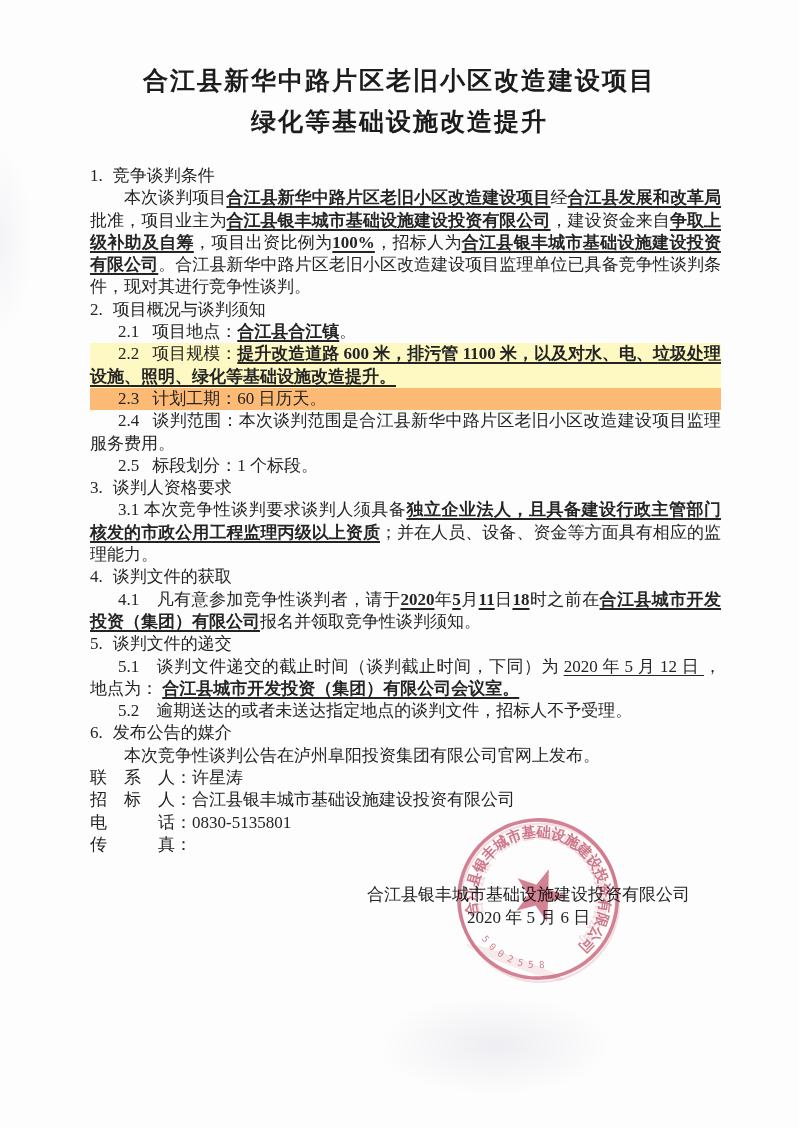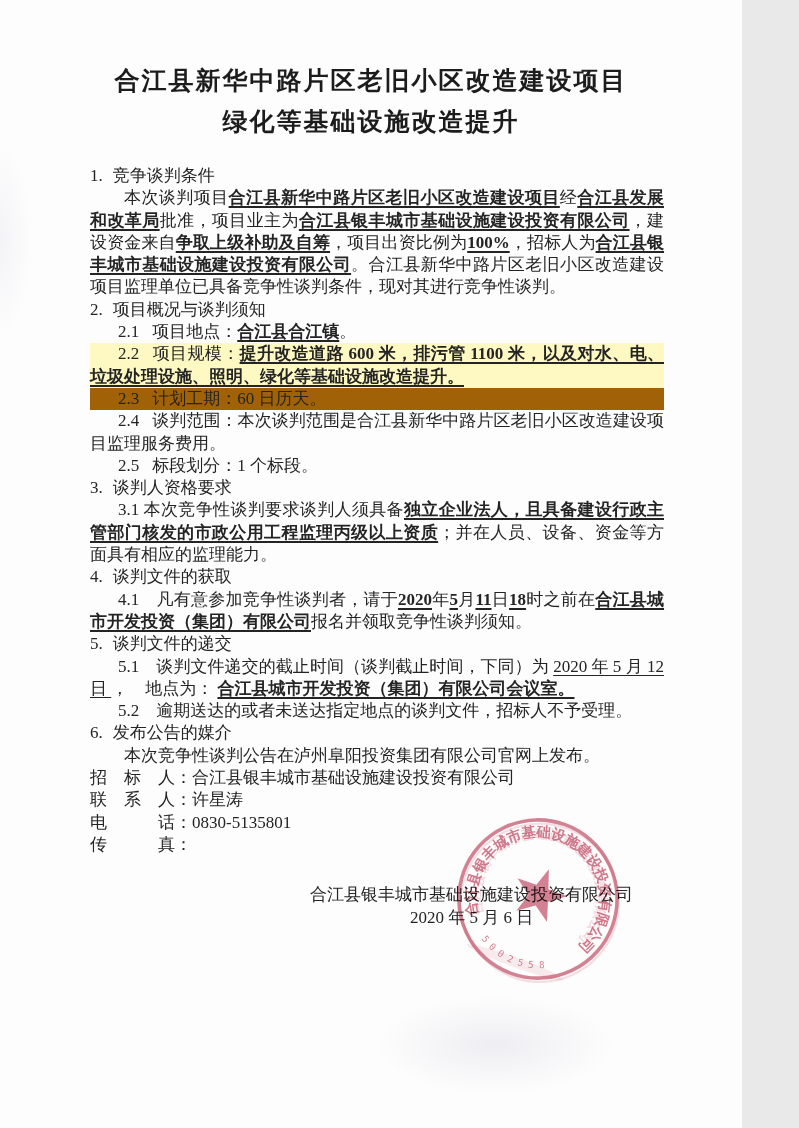--- a/index.html
+++ b/index.html
@@ -3,21 +3,21 @@
 <meta charset="utf-8">
 <style>
   html,body { margin:0; padding:0; }
   body {
     width:799px; height:1128px;
     background:#e9e9e9;
     font-family:"Liberation Serif","DejaVu Serif",serif;
   }
   .page {
     position:relative;
-    width:742px; height:1128px;
+    width:799px; height:1128px;
     background:#fdfdfd;
     color:#242424;
     overflow:hidden;
   }
   .titles { padding-top:60px; text-align:center; }
   .title {
     font-size:25px; font-weight:bold;
     letter-spacing:2px; line-height:41px;
     color:#1c1c1c;
   }
@@ -34,21 +34,21 @@
   .item-no.tight { margin-right:4px; }
   .item-no.wide { margin-right:17px; }
   .ub {
     font-weight:bold;
     text-decoration:underline;
     text-underline-offset:3px;
     text-decoration-thickness:1.5px;
   }
   .u { text-decoration:underline; text-underline-offset:3px; }
   .hl { background:#fef9c3; }
-  .hl2 { background:#a16207; }
+  .hl2 { background:#fdba74; }
   .contact-row { white-space:pre-wrap; }
   .signature { width:max-content; margin:27px 31px 0 auto; text-align:center; }
   .sig-company, .sig-date { font-size:17px; line-height:23px; }
   .seal {
     position:absolute; left:447px; top:810px;
     width:182px; height:178px;
     mix-blend-mode:multiply; opacity:0.92;
     pointer-events:none;
   }
   .smudge {
@@ -91,22 +91,22 @@
     <p class="sec"><span class="sec-no">4.</span><span>谈判文件的获取</span></p>
     <p class="para item"><span class="item-no wide">4.1</span><span>凡有意参加竞争性谈判者，请于</span><span class="ub">2020</span><span>年</span><span class="ub">5</span><span>月</span><span class="ub">11</span><span>日</span><span class="ub">18</span><span>时之前在</span><span class="ub">合江县城市开发投资（集团）有限公司</span><span>报名并领取竞争性谈判须知。</span></p>
 
     <p class="sec"><span class="sec-no">5.</span><span>谈判文件的递交</span></p>
     <p class="para item"><span class="item-no wide">5.1</span><span>谈判文件递交的截止时间（谈判截止时间，下同）为 </span><span class="u">2020 年 5 月 12 日 </span><span>，　地点为： </span><span class="ub">合江县城市开发投资（集团）有限公司会议室。</span></p>
     <p class="para item"><span class="item-no wide">5.2</span><span>逾期送达的或者未送达指定地点的谈判文件，招标人不予受理。</span></p>
 
     <p class="sec"><span class="sec-no">6.</span><span>发布公告的媒介</span></p>
     <p class="para pi2"><span>本次竞争性谈判公告在泸州阜阳投资集团有限公司官网上发布。</span></p>
 
+    <div class="contact-row"><span class="clabel">联　系　人：</span><span class="cvalue">许星涛</span></div>
     <div class="contact-row"><span class="clabel">招　标　人：</span><span class="cvalue">合江县银丰城市基础设施建设投资有限公司</span></div>
-    <div class="contact-row"><span class="clabel">联　系　人：</span><span class="cvalue">许星涛</span></div>
     <div class="contact-row"><span class="clabel">电　　　话：</span><span class="cvalue">0830-5135801</span></div>
     <div class="contact-row"><span class="clabel">传　　　真：</span><span class="cvalue"></span></div>
 
     <div class="signature">
       <div class="sig-company">合江县银丰城市基础设施建设投资有限公司</div>
       <div class="sig-date">2020 年 5 月 6 日</div>
     </div>
   </div>
 
   <svg class="seal" viewBox="0 0 180 180" xmlns="http://www.w3.org/2000/svg">

